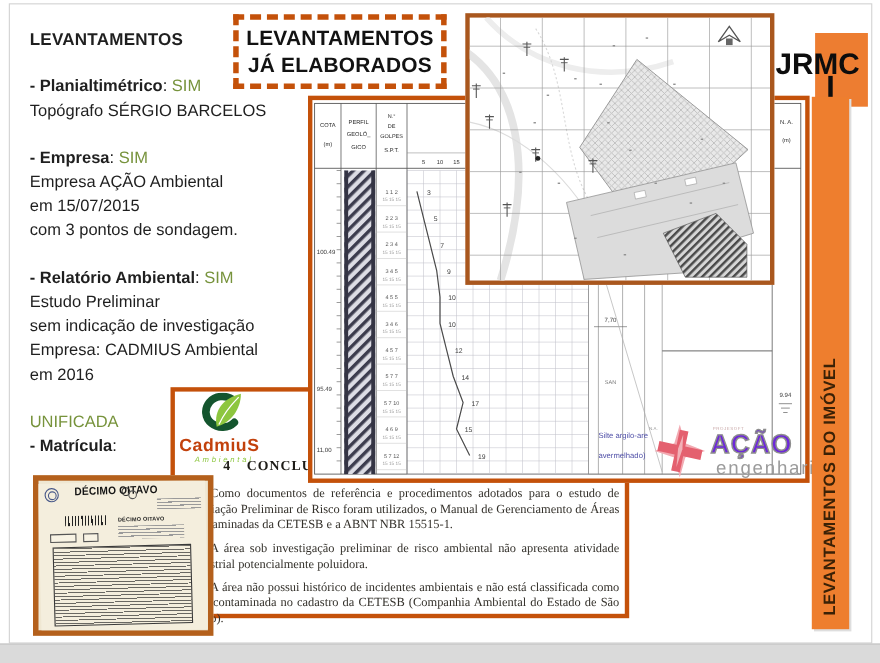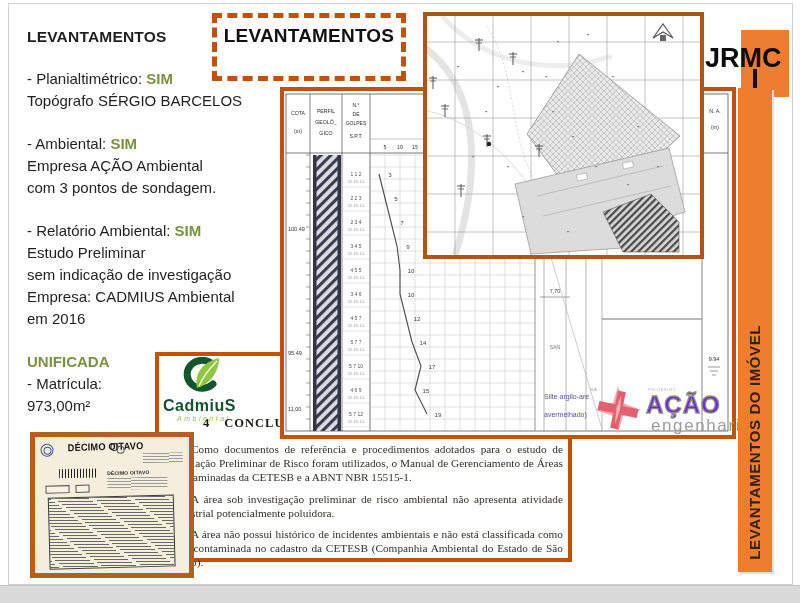--- a/index.html
+++ b/index.html
@@ -9,42 +9,42 @@
   .abs{position:absolute}
 
   #frame{left:8px;top:3px;width:785px;height:582px;border:1px solid #d2d2d2;pointer-events:none}
   #bottomband{left:0;top:585px;width:800px;height:18px;background:#dadada;border-top:1px solid #c3c3c3}
 
   
   #leftpanel{left:27px;top:28px;width:225px;color:#1f1f1f}
   #leftpanel h1{font-size:15.5px;font-weight:700;margin-bottom:22px;letter-spacing:.2px}
   .tl{font-size:15px;line-height:22px;white-space:nowrap}
   .tl.blank{height:21px}
-  .tl .bold{font-weight:400}
-  .tl .green{color:#77933C;font-weight:700}
+  .tl .bold{font-weight:700}
+  .tl .green{color:#77933C;font-weight:400}
 
   
   #titlebox{left:212px;top:13px;width:194px;height:68px;border:5px dashed #C4510A;background:#fff;text-align:center;padding-top:6px}
   .tbline{font-size:19px;font-weight:800;line-height:24px;color:#121212;letter-spacing:.2px}
 
   
   #jrmc{left:703px;top:23px;width:96px;height:80px}
   #jrmc .block{position:absolute;left:38px;top:7px;width:48px;height:67px;background:#ED7D31}
   #jrmc .txt{position:absolute;left:2px;top:20px;font-size:27px;font-weight:800;color:#0d0d0d;letter-spacing:0}
   #jrmc .bar{position:absolute;left:50px;top:46px;width:4px;height:28px;background:#0d0d0d}
 
   
   #sidebar{left:738px;top:88px;width:34px;height:484px;background:#EE7E2E;box-shadow:2px 2px 0 #dedede}
   #sidebar span{position:absolute;left:8px;bottom:12px;writing-mode:vertical-rl;transform:rotate(180deg);
     font-size:15px;font-weight:800;color:#3a2106;letter-spacing:.6px;white-space:nowrap}
 
   
   #snippet{left:155px;top:352px;width:417px;height:210px;background:#fff;border:4px solid #C4510A}
   #cadmius{position:absolute;left:4px;top:0px;width:110px;height:78px}
-  #cadmius .nm{position:absolute;left:0px;top:41px;font-size:16px;font-weight:800;color:#14532d;letter-spacing:.5px}
+  #cadmius .nm{position:absolute;left:0px;top:41px;font-size:16px;font-weight:800;color:#c2410c;letter-spacing:.5px}
   #cadmius .tg{position:absolute;left:14px;top:59px;font-size:7px;font-style:italic;color:#8dc63f;letter-spacing:2.5px}
   #conclhead{position:absolute;left:44px;top:60px;font-family:"Liberation Serif",serif;font-weight:700;font-size:12.5px;color:#1e1c18;letter-spacing:1px}
   #conclhead .num{margin-right:14px}
   #cparas{position:absolute;left:12px;top:86px;width:392px;font-family:"Liberation Serif",serif;font-size:11.3px;color:#33302a;text-align:justify}
   #cparas p{text-indent:20px;line-height:14.2px;margin-bottom:7px}
 
   
   #blogbox{left:280px;top:87px;width:456px;height:352px;background:#fff;border:4px solid #C4510A}
   #acao{position:absolute;left:260px;top:296px;width:186px;height:48px}
   #acao .note{position:absolute;left:0;font-size:7px;color:#5050a8}
@@ -376,41 +376,42 @@
           <rect x="168" y="150" width="2.2" height="1.2" fill="#8a8a8a"></rect>
           <rect x="200" y="168" width="2.2" height="1.2" fill="#8a8a8a"></rect>
           <rect x="230" y="150" width="2.2" height="1.2" fill="#8a8a8a"></rect>
         </g>
       <circle cx="62" cy="128" r="2.2" fill="#222"></circle>
     </svg>
   </div>
 
   <div id="titlebox" class="abs">
     <div class="tbline">LEVANTAMENTOS</div>
+    <div class="tbline">JÁ ELABORADOS</div>
   </div>
 
   <div id="leftpanel" class="abs">
     <h1>LEVANTAMENTOS</h1>
     <div>
         <div class="tl"><span class="bold">- Planialtimétrico</span><span>: </span><span class="green">SIM</span></div>
         <div class="tl"><span>Topógrafo SÉRGIO BARCELOS</span></div>
         <div class="tl blank"></div>
-        <div class="tl"><span class="bold">- Ambiental</span><span>: </span><span class="green">SIM</span></div>
+        <div class="tl"><span class="bold">- Empresa</span><span>: </span><span class="green">SIM</span></div>
         <div class="tl"><span>Empresa AÇÃO Ambiental</span></div>
+        <div class="tl"><span>em 15/07/2015</span></div>
         <div class="tl"><span>com 3 pontos de sondagem.</span></div>
         <div class="tl blank"></div>
         <div class="tl"><span class="bold">- Relatório Ambiental</span><span>: </span><span class="green">SIM</span></div>
         <div class="tl"><span>Estudo Preliminar</span></div>
         <div class="tl"><span>sem indicação de investigação</span></div>
         <div class="tl"><span>Empresa: CADMIUS Ambiental</span></div>
         <div class="tl"><span>em 2016</span></div>
         <div class="tl blank"></div>
         <div class="tl"><span class="green">UNIFICADA</span></div>
         <div class="tl"><span class="bold">- Matrícula</span><span>:</span></div>
-        <div class="tl"><span>973,00m²</span></div>
       </div>
   </div>
 
   <div id="jrmc" class="abs">
     <div class="block"></div>
     <div class="txt">JRMC</div>
     <div class="bar"></div>
   </div>
 
   <div id="sidebar" class="abs">

